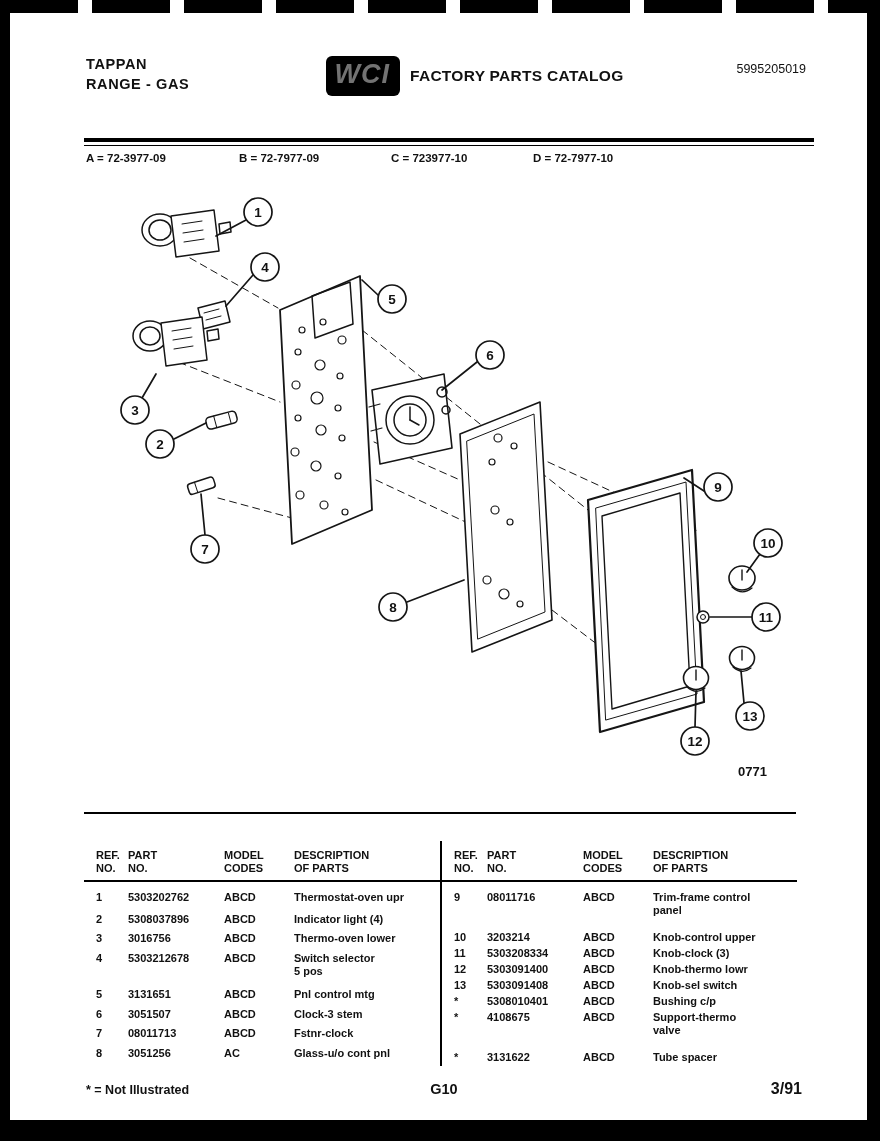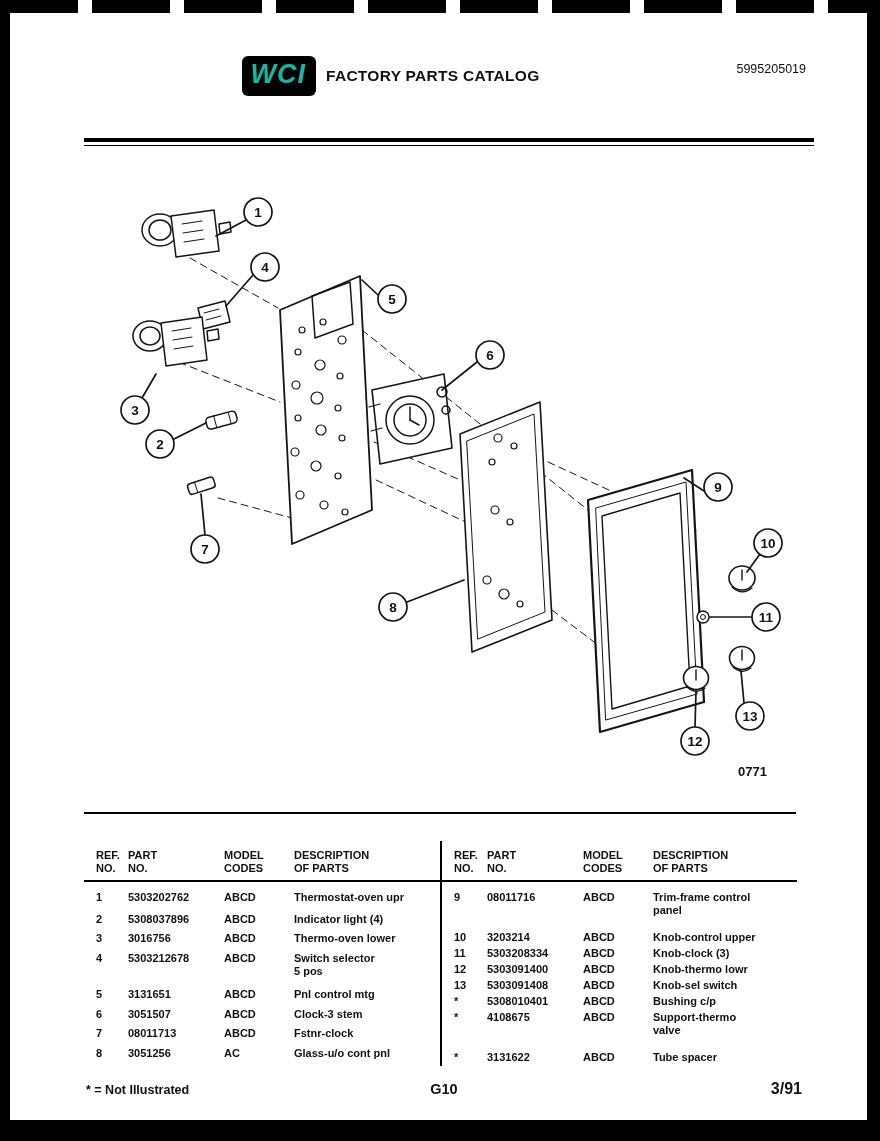--- a/index.html
+++ b/index.html
@@ -11,21 +11,21 @@
   .frame-top    { position:absolute; top:0; left:0; right:0; height:13px;
                   background:repeating-linear-gradient(90deg,#000 0 78px,#fff 78px 92px); }
   .frame-left   { position:absolute; top:0; bottom:0; left:0;  width:10px; background:#000; }
   .frame-right  { position:absolute; top:0; bottom:0; right:0; width:13px; background:#000; }
   .frame-bottom { position:absolute; bottom:0; left:0; right:0; height:21px; background:#000; }
 
   
   .header { position:absolute; top:54px; left:86px; right:74px; display:flex; align-items:flex-start; }
   .brand { width:168px; font-weight:bold; font-size:14.5px; letter-spacing:.6px; line-height:20px; }
   .title-block { flex:1; display:flex; align-items:center; justify-content:center; gap:10px; margin-top:2px; }
-  .logo { background:#000; color:#14b8a6; font-style:italic; font-weight:bold; font-size:27px;
+  .logo { background:#000; color:#737373; font-style:italic; font-weight:bold; font-size:27px;
           line-height:1; padding:5px 10px 8px 8px; border-radius:6px; letter-spacing:1px; }
   .catalog-title { font-weight:bold; font-size:15.5px; letter-spacing:.3px; }
   .pub-number { width:110px; text-align:right; font-weight:normal; font-size:12.5px; margin-top:8px; }
 
   .rule-thick { position:absolute; top:138px; left:84px; right:66px; height:4px; background:#000; }
   .rule-thin  { position:absolute; top:145px; left:84px; right:66px; height:1px; background:#000; }
 
   .model-line { position:absolute; top:152px; left:86px; display:flex; font-weight:bold; font-size:11.5px; }
   .model-line span:nth-child(1){ width:153px; }
   .model-line span:nth-child(2){ width:152px; }
@@ -59,30 +59,40 @@
 <body>
 
 <div class="page">
 
   <div class="frame-top"></div>
   <div class="frame-left"></div>
   <div class="frame-right"></div>
   <div class="frame-bottom"></div>
 
   <header class="header">
+    <div class="brand">
+      <div>TAPPAN</div>
+      <div>RANGE - GAS</div>
+    </div>
     <div class="title-block">
       <span class="logo">WCI</span>
       <span class="catalog-title">FACTORY PARTS CATALOG</span>
     </div>
     <div class="pub-number">5995205019</div>
   </header>
 
   <div class="rule-thick"></div>
   <div class="rule-thin"></div>
 
+  <div class="model-line">
+    <span>A = 72-3977-09</span>
+    <span>B = 72-7977-09</span>
+    <span>C = 723977-10</span>
+    <span>D = 72-7977-10</span>
+  </div>
 
   <svg class="diagram" viewBox="0 0 800 625" fill="none" stroke="#151515" stroke-width="1.5" stroke-linecap="round" stroke-linejoin="round">
 
     <g stroke-width="1" stroke-dasharray="7 5">
       <line x1="150" y1="78" x2="238" y2="128"></line>
       <line x1="128" y1="178" x2="240" y2="222"></line>
       <line x1="178" y1="318" x2="252" y2="338"></line>
       <line x1="322" y1="150" x2="548" y2="330"></line>
       <line x1="334" y1="262" x2="420" y2="300"></line>
       <line x1="336" y1="300" x2="432" y2="345"></line>

